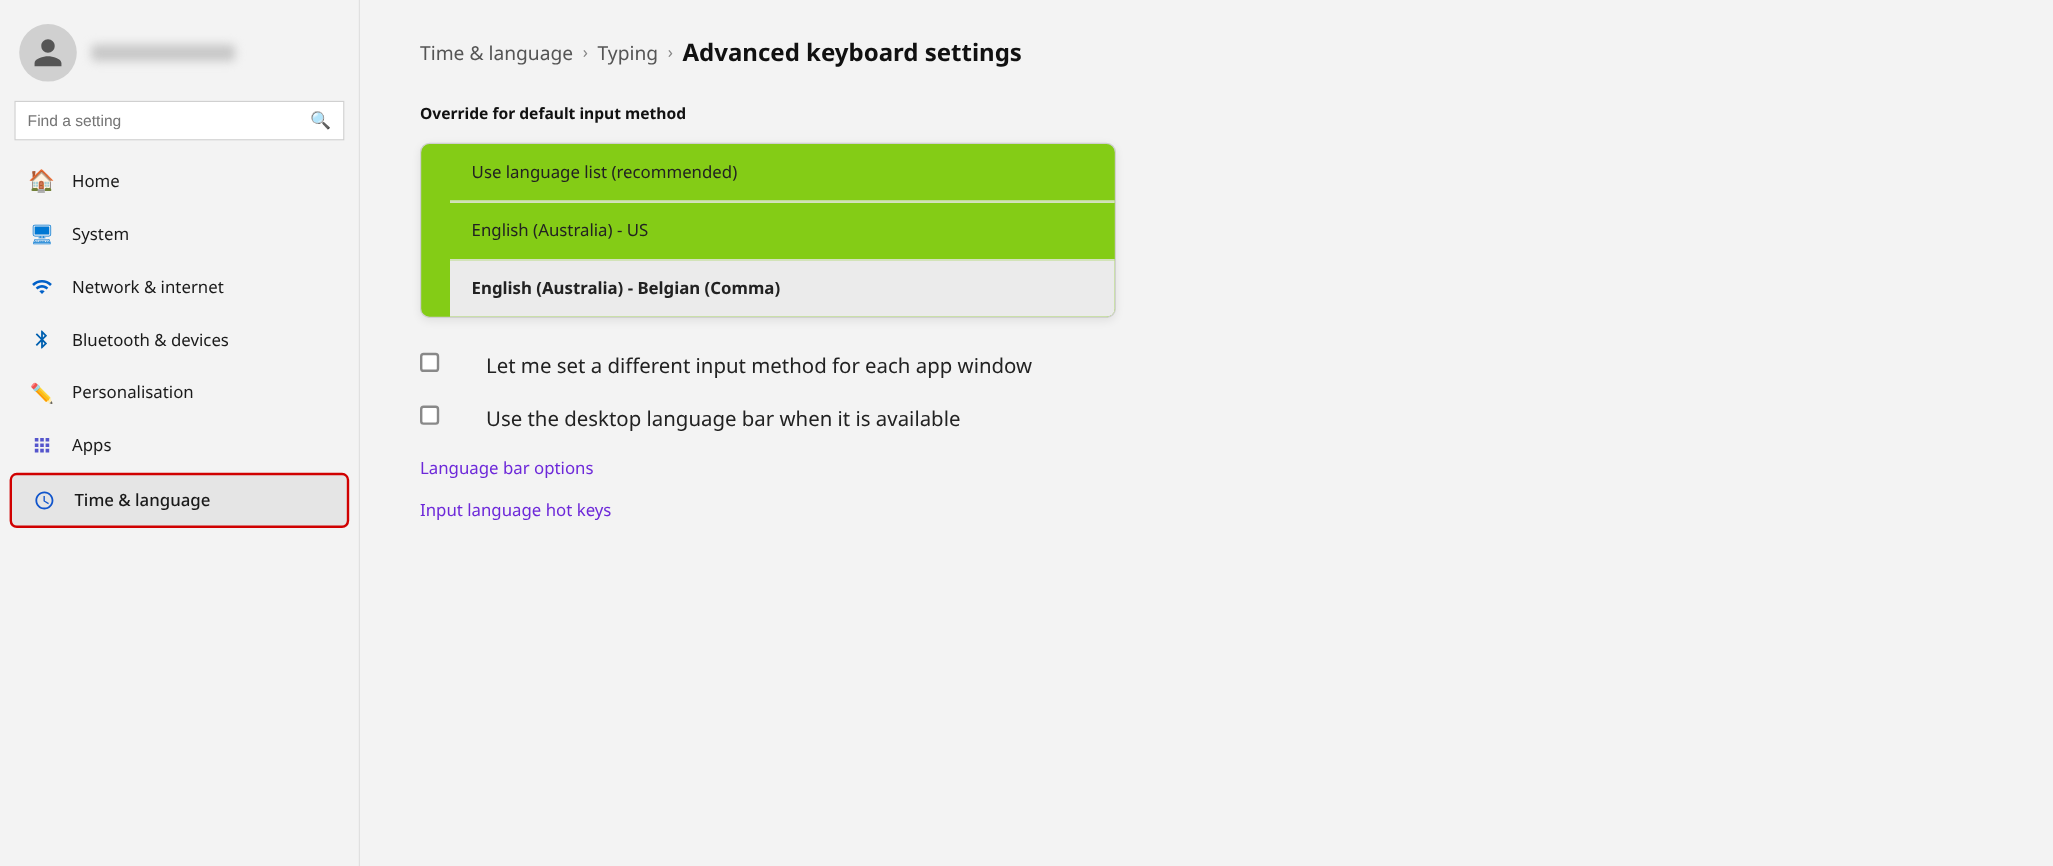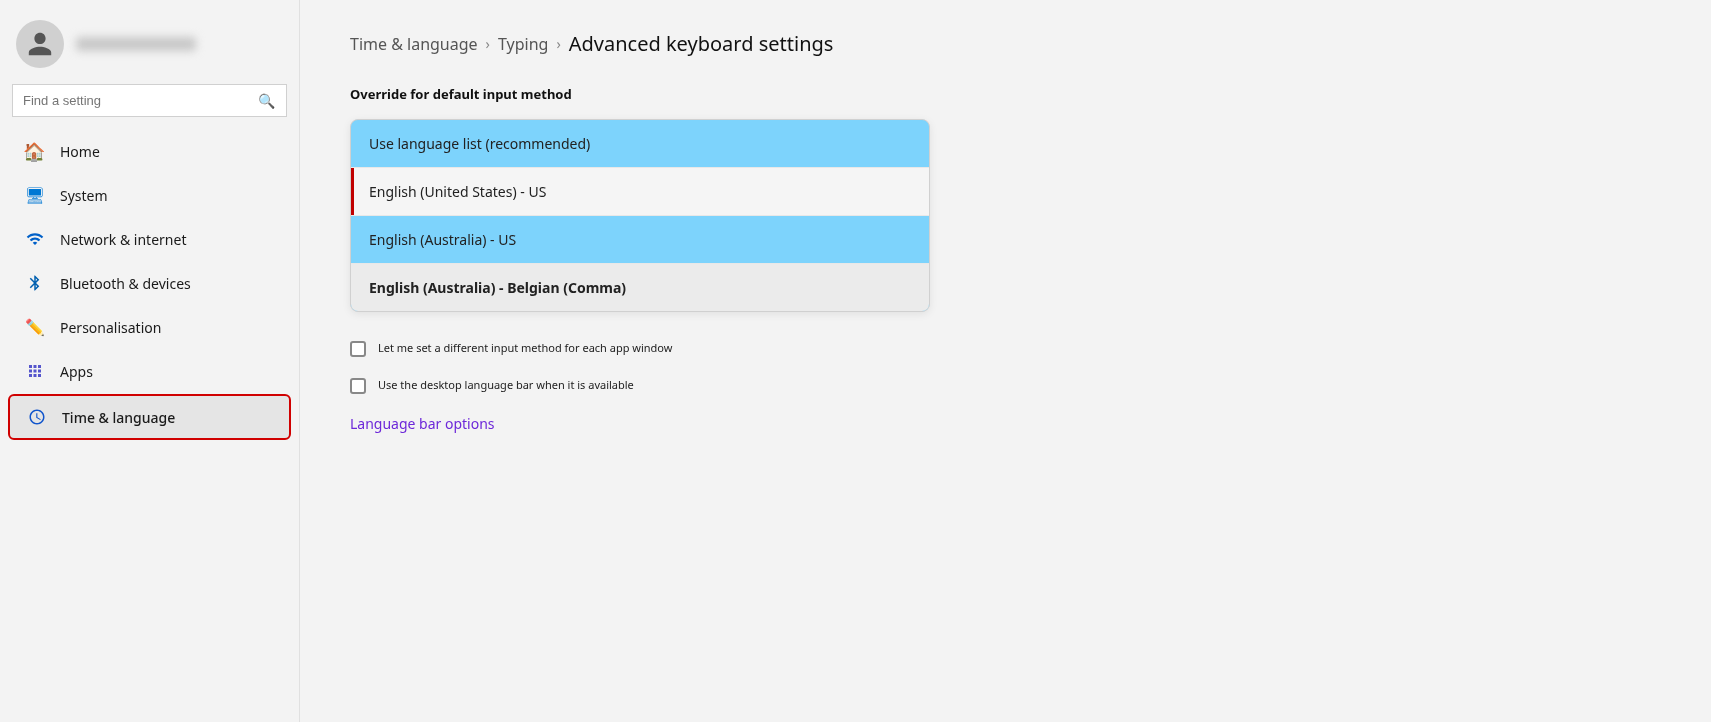--- a/index.html
+++ b/index.html
@@ -138,41 +138,42 @@
       color: #555;
       margin-bottom: 28px;
     }
 
     .breadcrumb-separator {
       color: #888;
       font-size: 14px;
     }
 
     .breadcrumb-current {
-      font-weight: 400;
+      font-weight: 700;
       color: #111;
       font-size: 20px;
     }
 
     .section-title {
       font-size: 13px;
       font-weight: 700;
       color: #111;
       margin-bottom: 16px;
     }
 
     
     .dropdown-container {
-      background: #7dd3fc;
+      background: #84cc16;
       border: 1px solid #d0d0d0;
       border-radius: 8px;
       width: 580px;
       overflow: hidden;
       margin-bottom: 28px;
       box-shadow: 0 2px 8px rgba(0,0,0,0.08);
+      padding-left: 24px;
     }
 
     .dropdown-item {
       padding: 14px 18px;
       font-size: 14px;
       color: #222;
       cursor: pointer;
       position: relative;
     }
 
@@ -205,23 +206,24 @@
       height: 16px;
       border: 2px solid #888;
       border-radius: 3px;
       flex-shrink: 0;
       margin-top: 1px;
       background: #fff;
       cursor: pointer;
     }
 
     .checkbox-label {
-      font-size: 11px;
+      font-size: 17px;
       color: #222;
       line-height: 1.4;
+      margin-left: 27px;
     }
 
     
     .settings-link {
       display: block;
       color: #6d28d9;
       font-size: 14px;
       margin-bottom: 16px;
       cursor: pointer;
       text-decoration: none;
@@ -307,23 +309,20 @@
     <span class="breadcrumb-current">Advanced keyboard settings</span>
   </div>
 
   <div class="section-title">Override for default input method</div>
 
   <div class="dropdown-container" style="position:relative;">
     <div class="dropdown-item">
       <span>Use language list (recommended)</span>
     </div>
     <div class="dropdown-divider"></div>
-    <div class="dropdown-item selected">
-      <span>English (United States) - US</span>
-    </div>
     <div class="dropdown-divider"></div>
     <div class="dropdown-item">
       <span>English (Australia) - US</span>
     </div>
     <div class="dropdown-divider"></div>
     <div class="dropdown-item highlighted dropdown-item-last" style="position:relative;">
       <span>English (Australia) - Belgian (Comma)</span>
       
       <svg style="position:absolute;right:-160px;top:50%;transform:translateY(-50%);" width="170" height="40" viewBox="0 0 170 40">
         <defs>
@@ -340,13 +339,14 @@
     <div class="checkbox-input"></div>
     <span class="checkbox-label">Let me set a different input method for each app window</span>
   </div>
 
   <div class="checkbox-row">
     <div class="checkbox-input"></div>
     <span class="checkbox-label">Use the desktop language bar when it is available</span>
   </div>
 
   <a class="settings-link">Language bar options</a>
+  <a class="settings-link">Input language hot keys</a>
 </div>
 
 </body></html>

